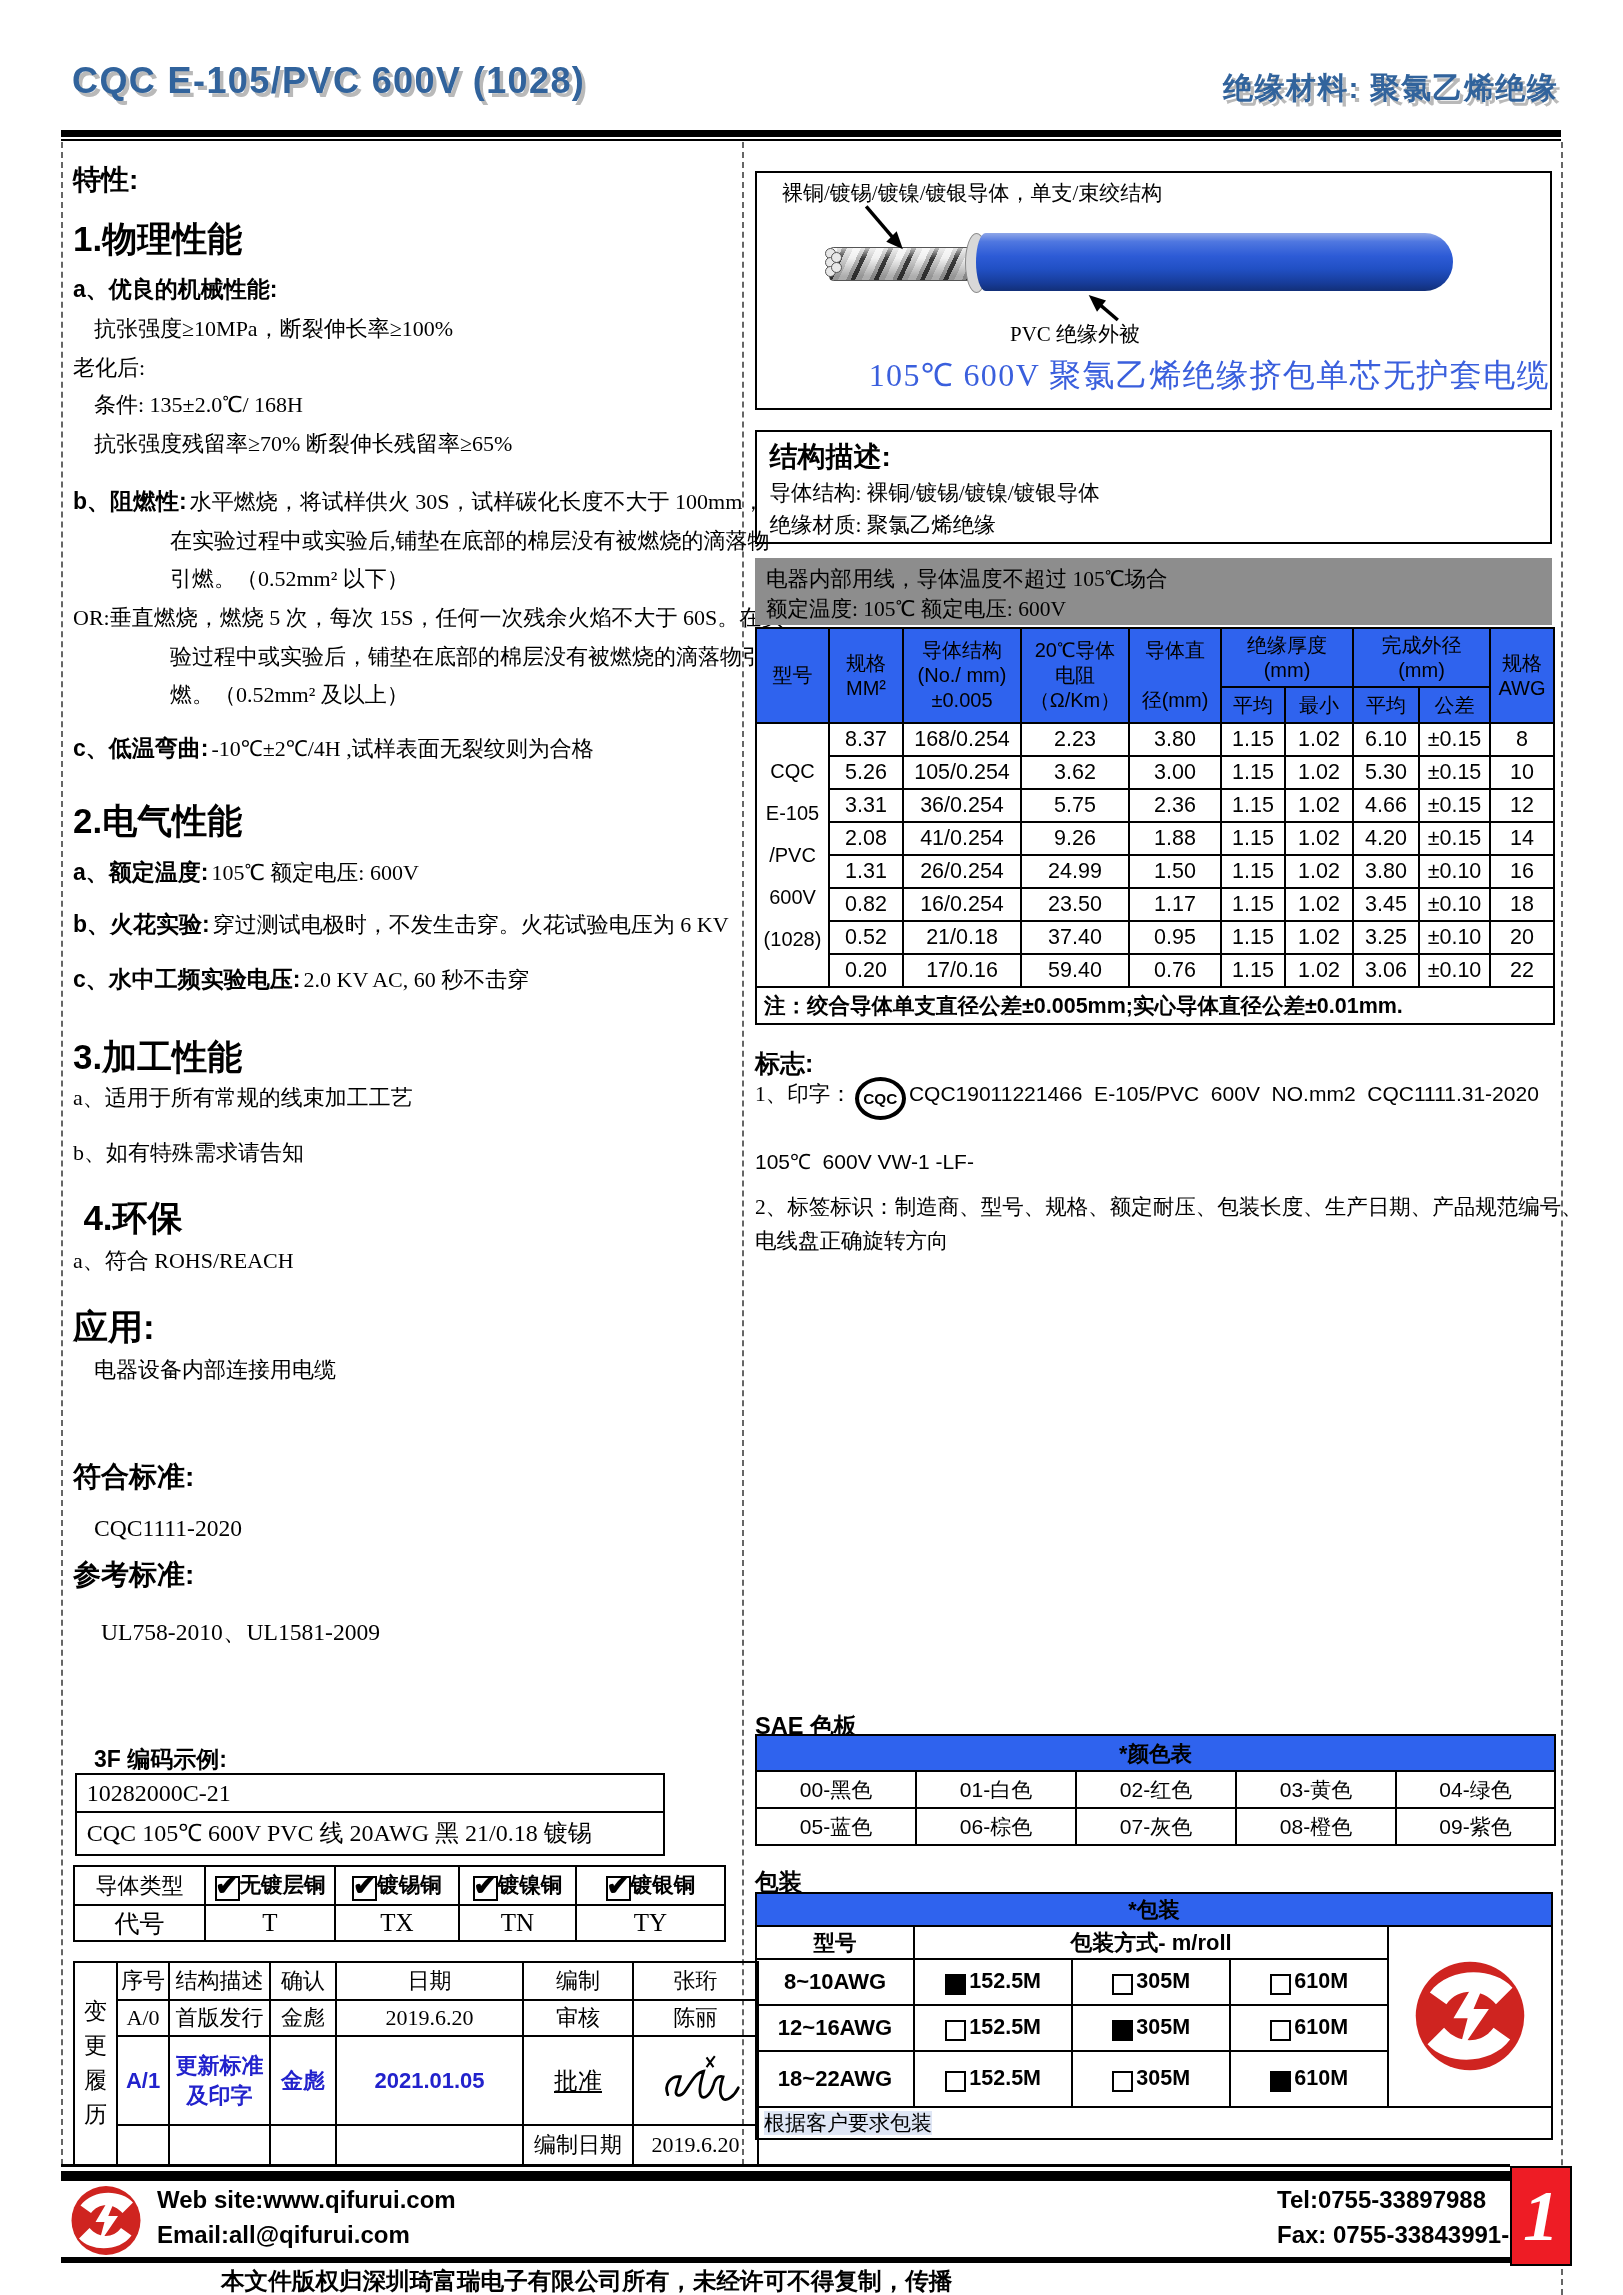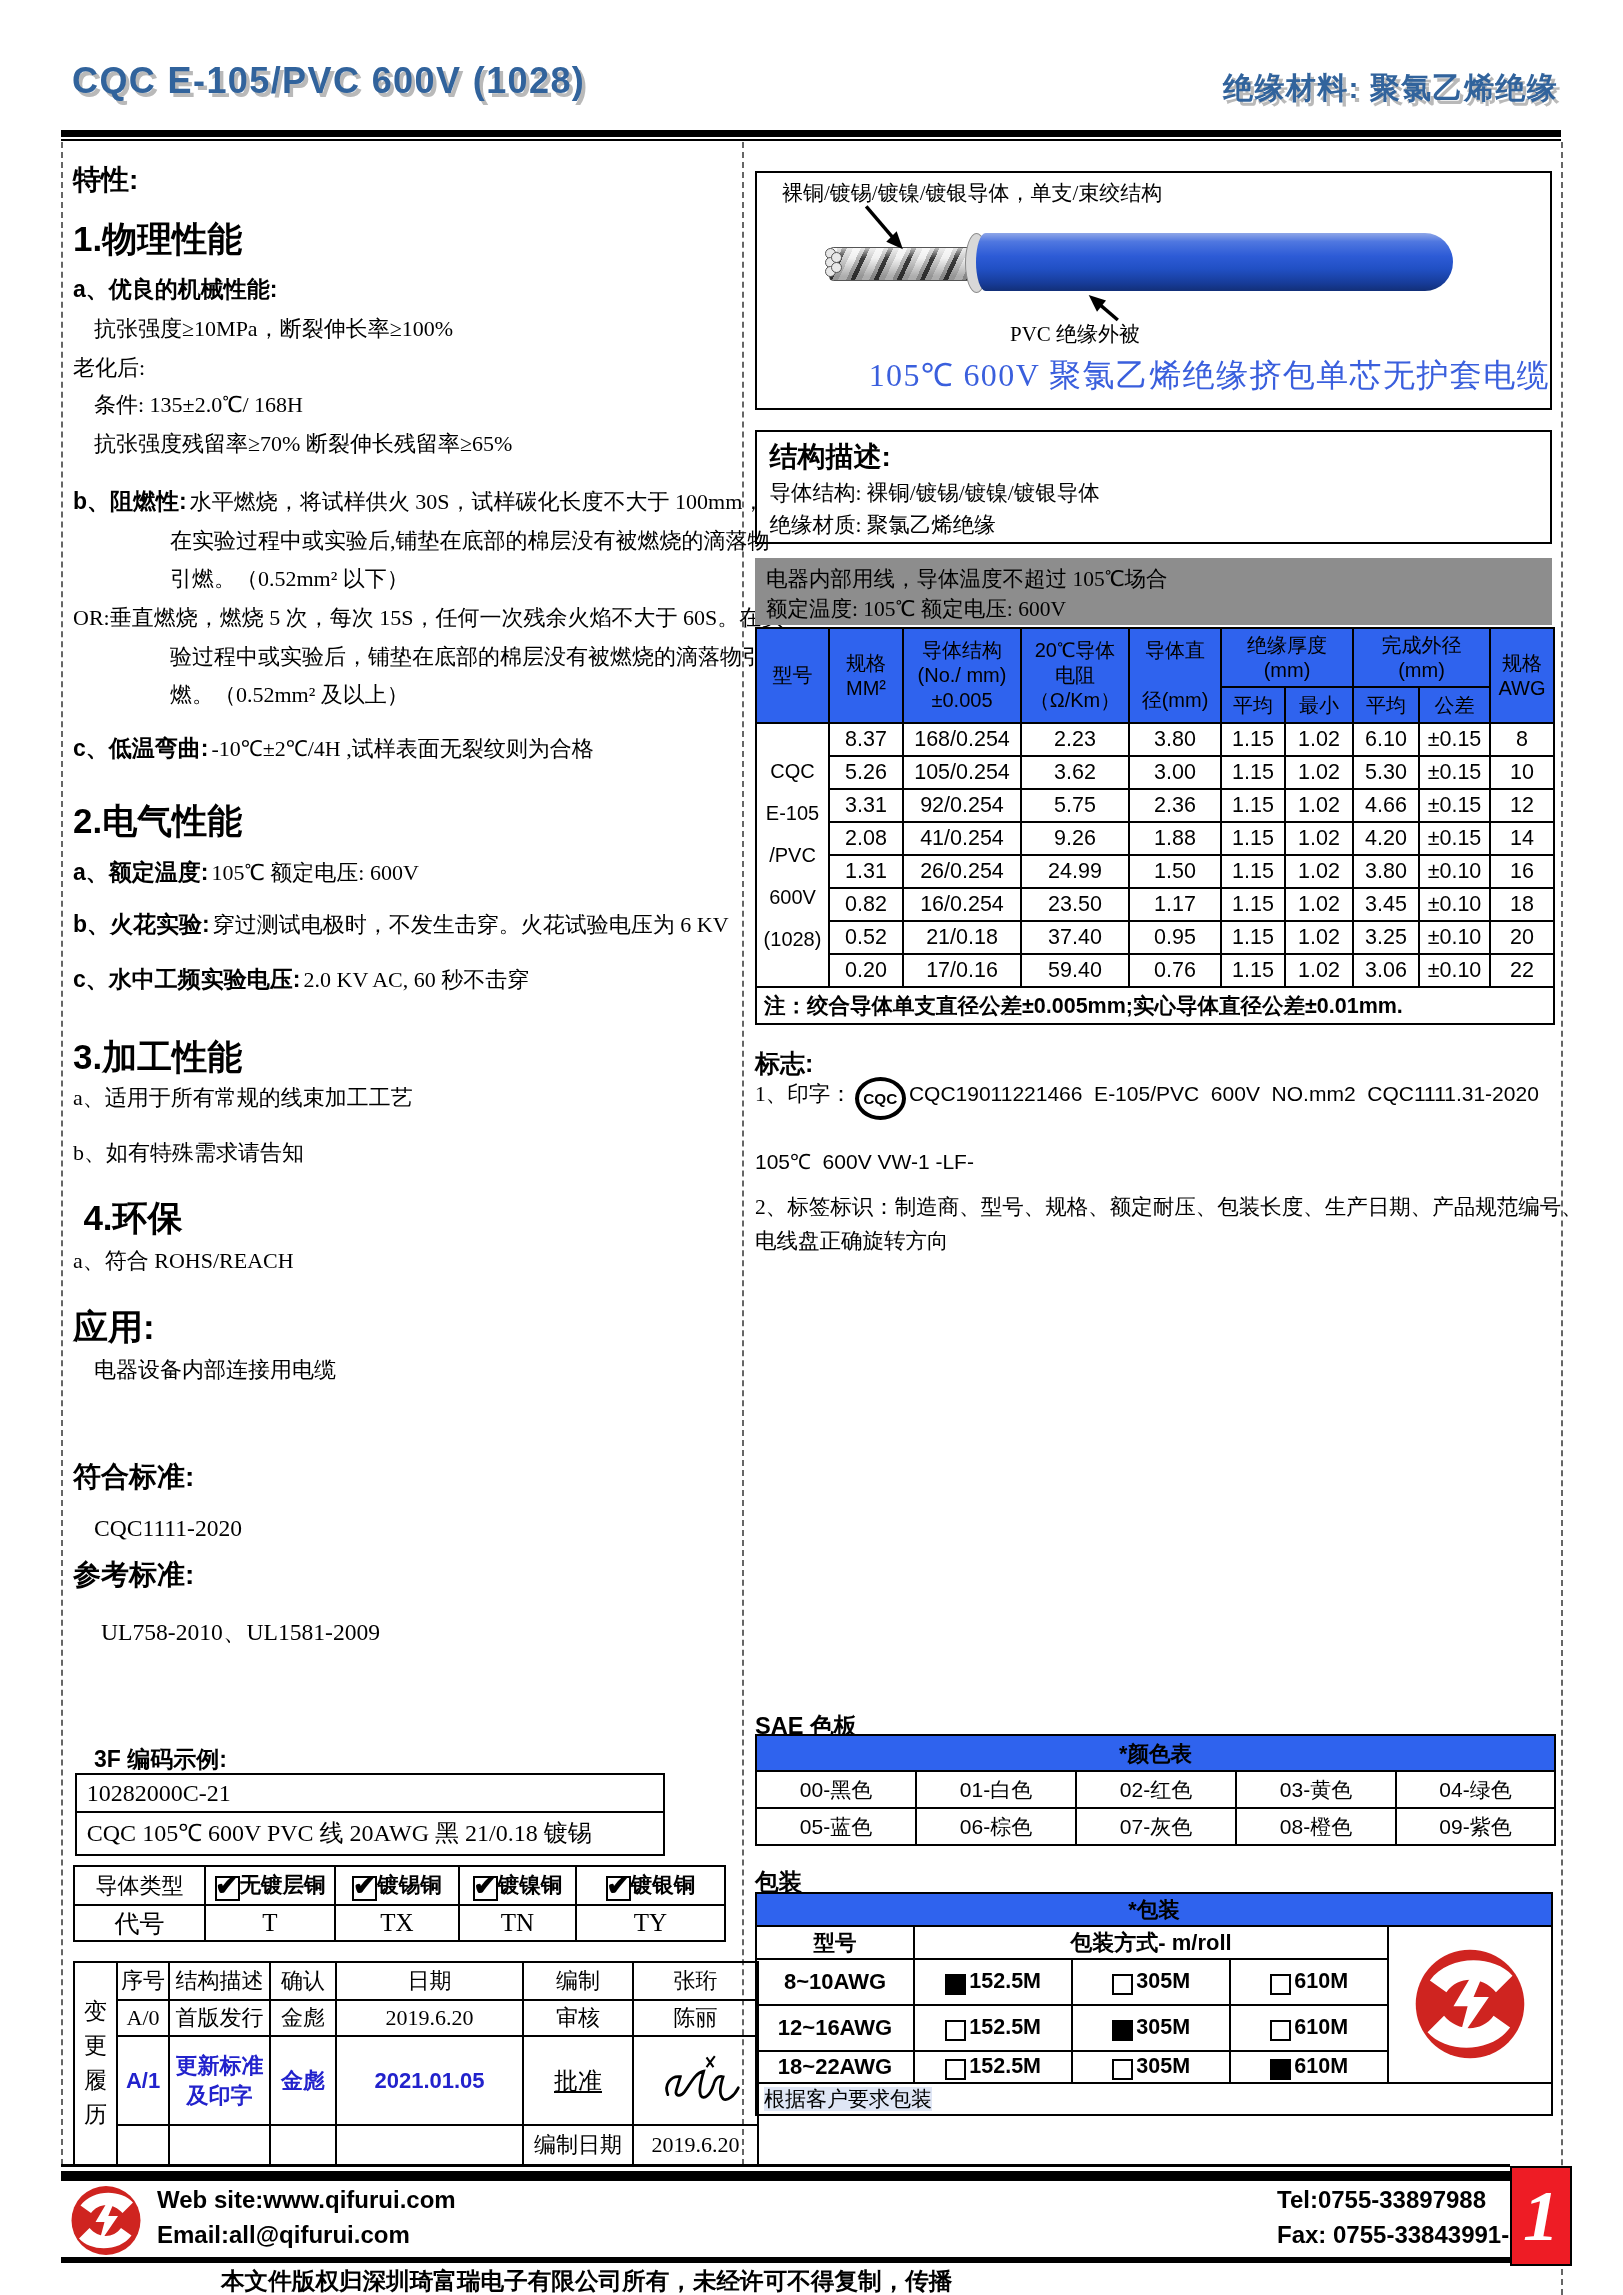--- a/index.html
+++ b/index.html
@@ -301,21 +301,21 @@
             <td>3.62</td>
             <td>3.00</td>
             <td>1.15</td>
             <td>1.02</td>
             <td>5.30</td>
             <td>±0.15</td>
             <td>10</td>
           </tr>
       <tr style="height:33px;">
             <td>3.31</td>
-            <td>92/0.254</td>
+            <td>36/0.254</td>
             <td>5.75</td>
             <td>2.36</td>
             <td>1.15</td>
             <td>1.02</td>
             <td>4.66</td>
             <td>±0.15</td>
             <td>12</td>
           </tr>
       <tr style="height:33px;">
             <td>2.08</td>
@@ -448,21 +448,21 @@
         <td><span class="sq checked"></span> <span class="b" style="font-size:21.5px;">152.5M</span></td>
         <td><span class="sq unchecked"></span> <span class="b" style="font-size:21.5px;">305M</span></td>
         <td><span class="sq unchecked"></span> <span class="b" style="font-size:21.5px;">610M</span></td>
       </tr>
       <tr style="height:46px;">
         <td class="b" style="font-size:22px;">12~16AWG</td>
         <td><span class="sq unchecked"></span> <span class="b" style="font-size:21.5px;">152.5M</span></td>
         <td><span class="sq checked"></span> <span class="b" style="font-size:21.5px;">305M</span></td>
         <td><span class="sq unchecked"></span> <span class="b" style="font-size:21.5px;">610M</span></td>
       </tr>
-      <tr style="height:32px;">
+      <tr style="height:56px;">
         <td class="b" style="font-size:22px;">18~22AWG</td>
         <td><span class="sq unchecked"></span> <span class="b" style="font-size:21.5px;">152.5M</span></td>
         <td><span class="sq unchecked"></span> <span class="b" style="font-size:21.5px;">305M</span></td>
         <td><span class="sq checked"></span> <span class="b" style="font-size:21.5px;">610M</span></td>
       </tr>
       <tr style="height:32px;">
         <td colspan="5" style="text-align:left;padding-left:7px;"><span class="serif pk-note" style="font-size:21px;">根据客户要求包装</span></td>
       </tr>
     </tbody>
       </table>

